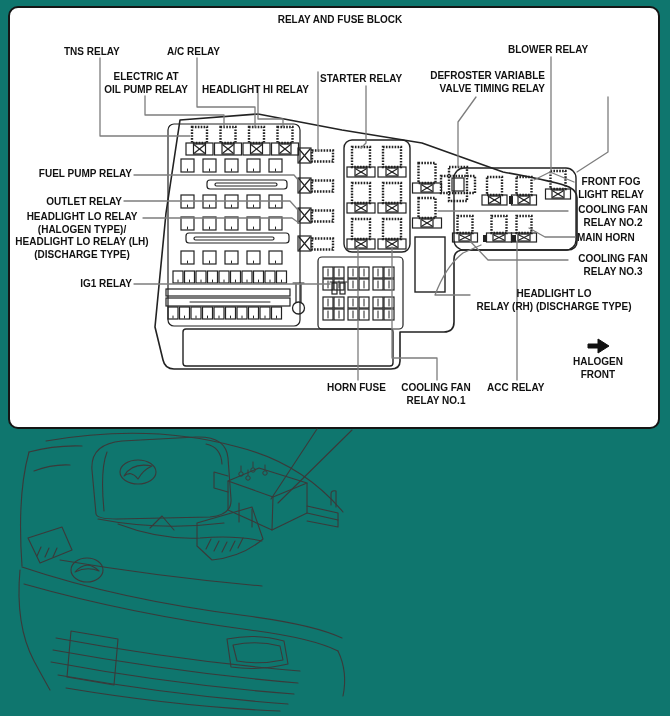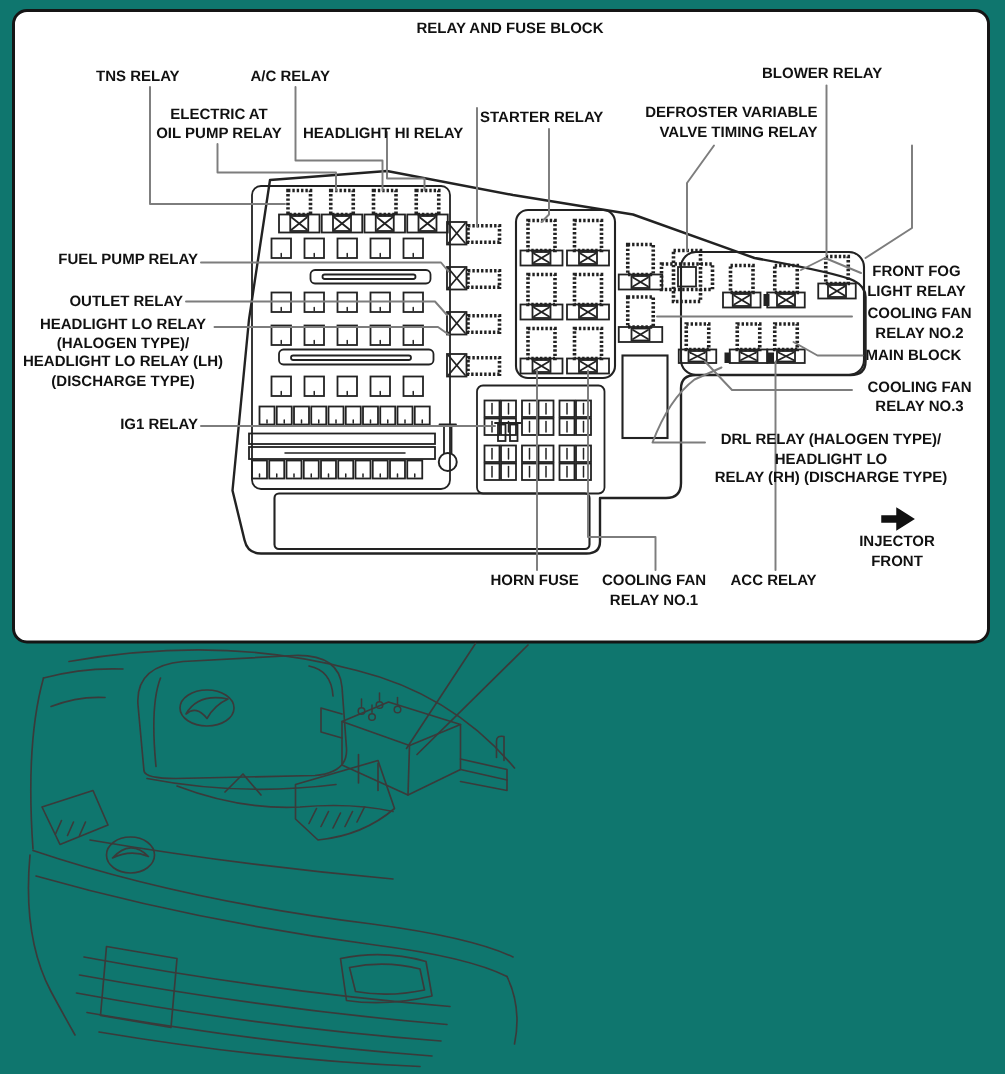--- a/index.html
+++ b/index.html
@@ -389,32 +389,31 @@
   <div class="lbl r" style="left:59px;top:278px;width:73px;">IG1 RELAY</div>
 
   <div class="lbl c" style="left:570px;top:176px;width:82px;">
     <div>FRONT FOG</div>
     <div>LIGHT RELAY</div>
   </div>
   <div class="lbl c" style="left:570px;top:204px;width:86px;">
     <div>COOLING FAN</div>
     <div>RELAY NO.2</div>
   </div>
-  <div class="lbl" style="left:577px;top:232px;">MAIN BLOCK</div>
+  <div class="lbl" style="left:577px;top:232px;">MAIN HORN</div>
   <div class="lbl c" style="left:570px;top:253px;width:86px;">
     <div>COOLING FAN</div>
     <div>RELAY NO.3</div>
   </div>
   <div class="lbl c" style="left:456px;top:288px;width:196px;">
-    <div>DRL RELAY (HALOGEN TYPE)/</div>
     <div>HEADLIGHT LO</div>
     <div>RELAY (RH) (DISCHARGE TYPE)</div>
   </div>
   <div class="lbl c" style="left:565px;top:356px;width:66px;">
-    <div>INJECTOR</div>
+    <div>HALOGEN</div>
     <div>FRONT</div>
   </div>
 
   <div class="lbl" style="left:327px;top:382px;">HORN FUSE</div>
   <div class="lbl c" style="left:394px;top:382px;width:84px;">
     <div>COOLING FAN</div>
     <div>RELAY NO.1</div>
   </div>
   <div class="lbl" style="left:487px;top:382px;">ACC RELAY</div>
 </div>

